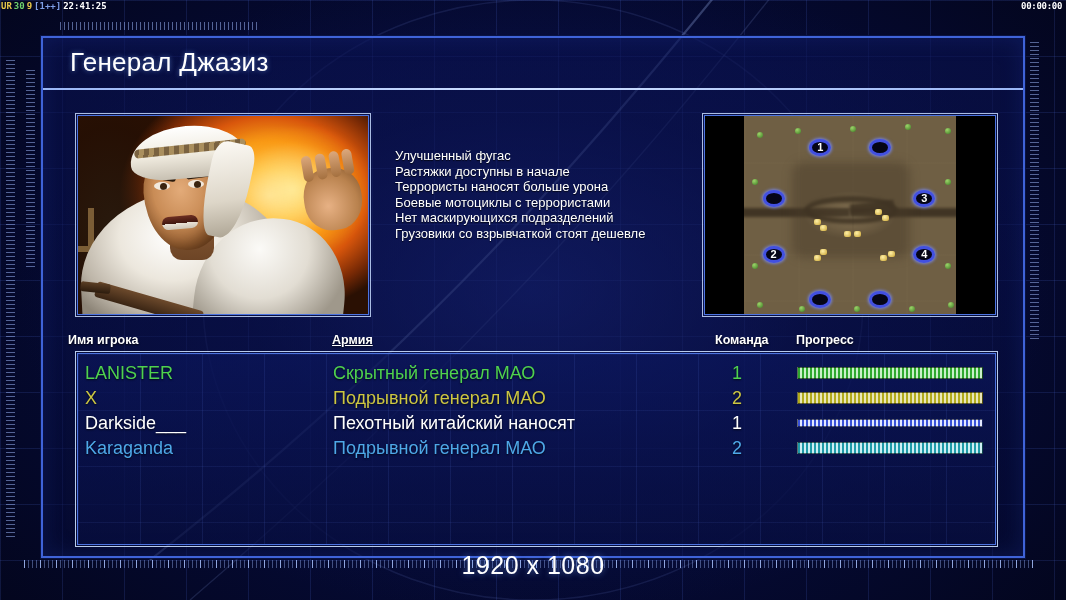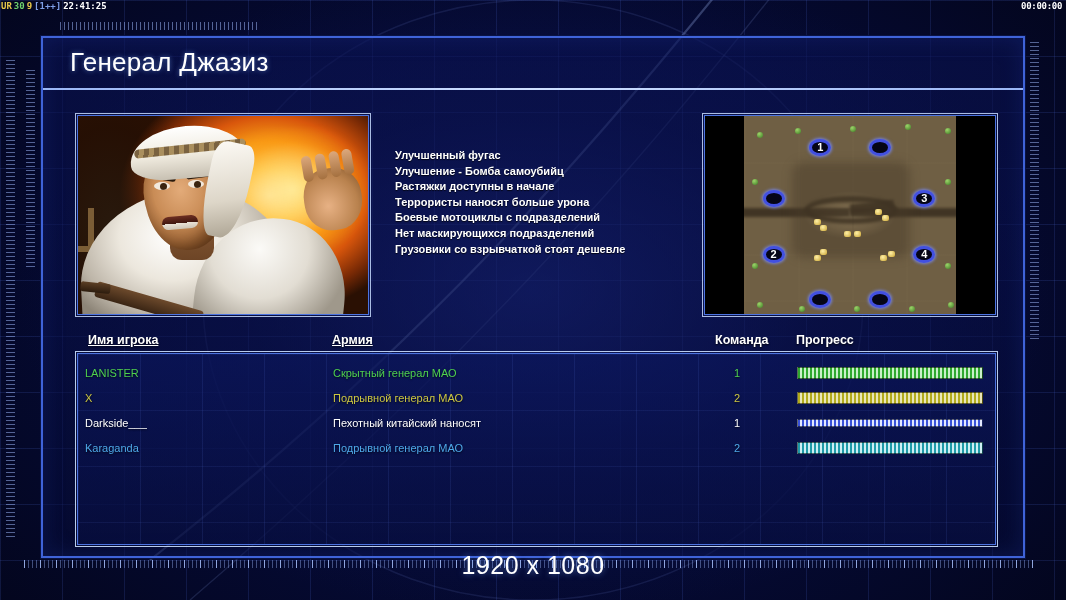--- a/index.html
+++ b/index.html
@@ -225,22 +225,22 @@
     opacity:.85;
   }
 
   
   #desc {
     position: absolute;
     left: 352px; top: 56px;
     width: 330px;
   }
   #desc .line {
-    font-size: 11px;
-    font-weight: bold;
+    font-size: 13px;
+    font-weight: normal;
     color: #ffffff;
     line-height: 15.6px;
     white-space: nowrap;
     text-shadow: 0 1px 1px rgba(0,0,0,0.75);
   }
 
   
   #mapbox { left: 661px; top: 23px; width: 292px; height: 200px; }
   #mapbox .letter { position:absolute; top:0; bottom:0; width:39px; background:#000; z-index:5; }
   #mapbox .letter.l { left:0; }
@@ -295,21 +295,21 @@
     left: 0; top: 295px; right: 0; height: 20px;
   }
   #list-headers span {
     position: absolute;
     font-size: 12.5px;
     font-weight: bold;
     color: #ffffff;
     text-shadow: 0 1px 2px rgba(0,0,0,0.8);
     white-space: nowrap;
   }
-  .col-name  { left: 45px; text-decoration: underline; }
+  .col-name  { left: 25px; }
   .col-army  { left: 289px; text-decoration: underline; }
   .col-team  { left: 672px; }
   .col-prog  { left: 753px; }
 
   #list-panel {
     position: absolute;
     left: 34px; top: 315px;
     width: 919px; height: 192px;
     border: 1px solid #4c74e0;
     outline: 1px solid rgba(205,225,255,0.9);
@@ -323,21 +323,21 @@
       repeating-linear-gradient(to right, rgba(90,120,225,0.13) 0 1px, transparent 1px 62px),
       repeating-linear-gradient(to bottom, rgba(90,120,225,0.10) 0 1px, transparent 1px 56px);
   }
   .prow {
     position: absolute;
     left: 0; right: 0; height: 24px;
     display: block;
   }
   .prow .pname, .prow .parmy, .prow .pteam {
     position: absolute;
-    font-size: 11px;
+    font-size: 18px;
     line-height: 24px;
     white-space: nowrap;
     text-shadow: 0 1px 2px rgba(0,0,0,0.7);
   }
   .prow .pname { left: 7px; }
   .prow .parmy { left: 255px; }
   .prow .pteam { left: 645px; width: 28px; text-align: center; }
   .prow .pbarwrap {
     position: absolute;
     left: 719px; top: 6px;
@@ -419,24 +419,23 @@
         <span style="left:4px;"></span>
           <span style="left:18px;"></span>
         <span style="left:32px;"></span>
           <span style="left:45px;"></span>
       </div>
       <div class="gun"></div>
     </div>
 
     <div id="desc">
       <div class="line">Улучшенный фугас</div>
-      <div class="line">Улучшение - Бомба самоубийц</div>
       <div class="line">Растяжки доступны в начале</div>
       <div class="line">Террористы наносят больше урона</div>
-      <div class="line">Боевые мотоциклы с подразделений</div>
+      <div class="line">Боевые мотоциклы с террористами</div>
       <div class="line">Нет маскирующихся подразделений</div>
       <div class="line">Грузовики со взрывчаткой стоят дешевле</div>
     </div>
 
     <div id="mapbox" class="inset-panel">
       <div class="letter l"></div>
       <div class="letter r"></div>
       <div id="mapterrain">
         <div class="mgrid"></div>
         <div class="mroad" style="left:-4px; top:92px; width:110px; height:9px;"></div>

